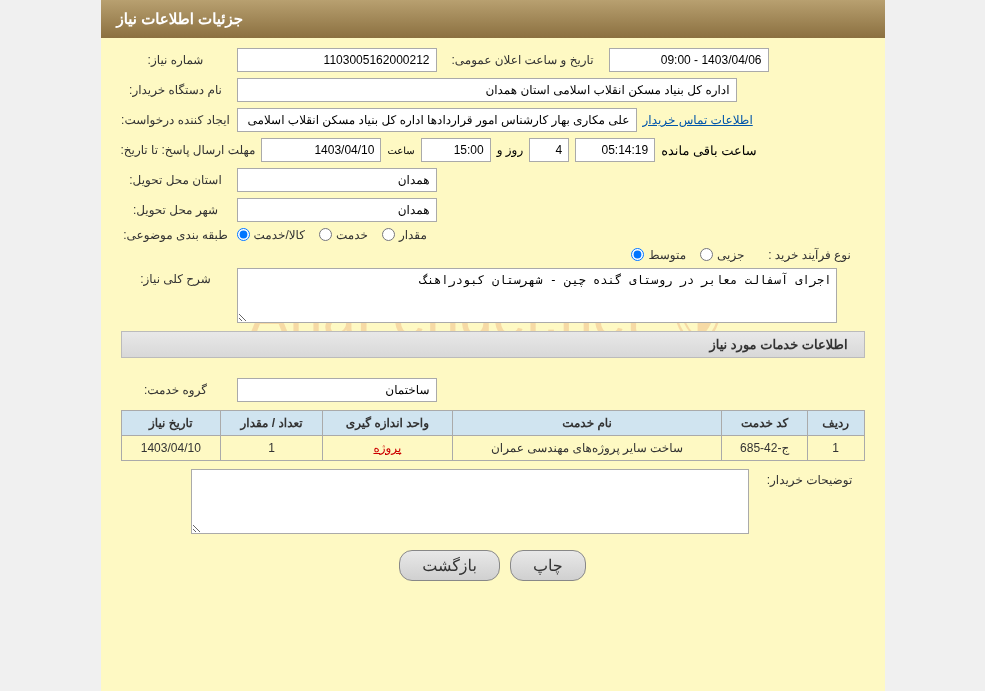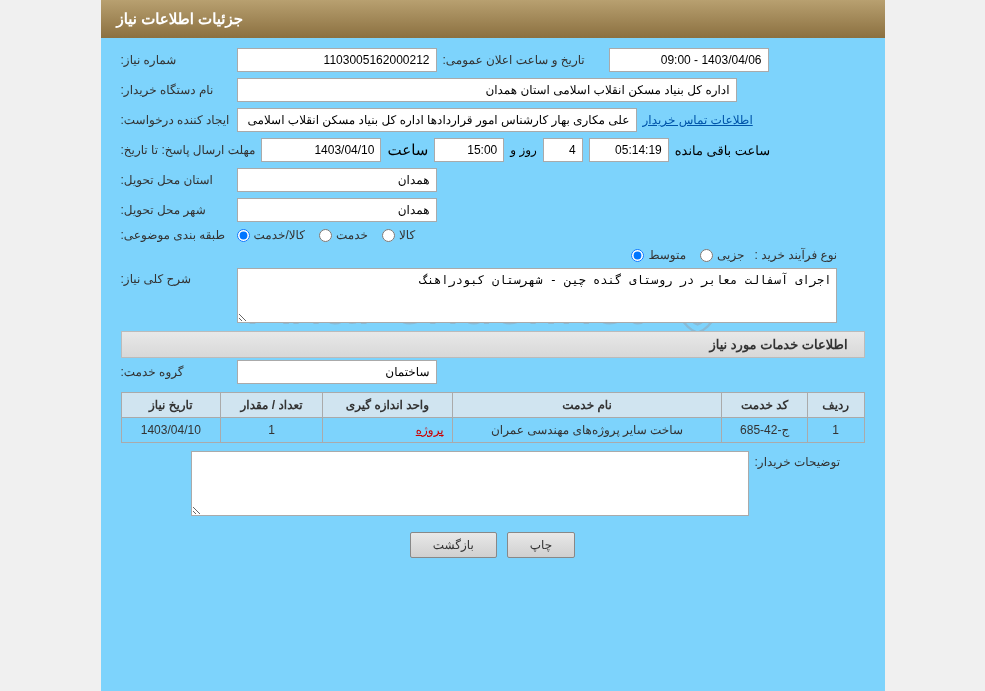--- a/index.html
+++ b/index.html
@@ -5,21 +5,21 @@
     * { box-sizing: border-box; margin: 0; padding: 0; }
     body {
       font-family: Tahoma, Arial, sans-serif;
       font-size: 13px;
       background: #f0f0f0;
       direction: rtl;
     }
     .page-wrapper {
       width: 784px;
       min-height: 691px;
-      background: #7dd3fc;
+      background: #fef9c3;
       margin: 0 auto;
     }
     .header-bar {
       background: linear-gradient(to bottom, #b8a070, #8b7040);
       color: #fff;
       text-align: left;
       padding: 10px 16px;
       font-size: 15px;
       font-weight: bold;
       direction: rtl;
@@ -31,21 +31,21 @@
       display: flex;
       align-items: center;
       margin-bottom: 6px;
       gap: 6px;
       flex-direction: row-reverse;
     }
     .label {
       color: #333;
       font-size: 12px;
       white-space: nowrap;
-      text-align: left;
+      text-align: center;
       min-width: 110px;
       flex-shrink: 0;
     }
     .input-box {
       border: 1px solid #aaa;
       background: #fff;
       padding: 3px 6px;
       font-size: 12px;
       direction: rtl;
       height: 24px;
@@ -62,32 +62,32 @@
       cursor: pointer;
       font-size: 12px;
     }
     .section-title {
       background: linear-gradient(to bottom, #e8e8e8, #d8d8d8);
       border: 1px solid #bbb;
       padding: 5px 16px;
       font-size: 13px;
       font-weight: bold;
       color: #333;
-      margin: 8px 0 2px 0;
+      margin: 8px 0 20px 0;
       text-align: right;
     }
     .radio-group {
       display: flex;
       gap: 14px;
       align-items: center;
       direction: rtl;
     }
     .radio-item {
       display: flex;
-      align-items: flex-end;
+      align-items: flex-start;
       gap: 4px;
       direction: rtl;
     }
     .radio-item label {
       font-size: 12px;
       color: #333;
     }
     .purchase-type-row {
       display: flex;
       align-items: center;
@@ -119,34 +119,33 @@
     .data-table td {
       border: 1px solid #aaa;
       padding: 5px 8px;
       text-align: center;
       color: #333;
     }
     .data-table td.link-cell {
       color: #cc0000;
       text-decoration: underline;
       cursor: pointer;
-      text-align: right;
     }
     .button-row {
       display: flex;
       justify-content: center;
       gap: 10px;
       margin: 16px 0;
     }
     .btn {
       padding: 5px 22px;
-      font-size: 12px;
+      font-size: 16px;
       cursor: pointer;
       border: 1px solid #888;
-      border-radius: 2px;
+      border-radius: 13px;
     }
     .btn-print {
       background: linear-gradient(to bottom, #e8e8e8, #d0d0d0);
       color: #333;
     }
     .btn-back {
       background: linear-gradient(to bottom, #e8e8e8, #d0d0d0);
       color: #333;
     }
     .watermark-container {
@@ -227,21 +226,21 @@
 
         <div class="form-row">
           <span class="label">ایجاد کننده درخواست:</span>
           <input class="input-box" style="width: 400px;" type="text" value="علی مکاری بهار کارشناس امور قراردادها اداره کل بنیاد مسکن انقلاب اسلامی">
           <span class="blue-link">اطلاعات تماس خریدار</span>
         </div>
 
         <div class="form-row">
           <span class="label">مهلت ارسال پاسخ: تا تاریخ:</span>
           <input class="input-box input-small" type="text" value="1403/04/10" style="">
-          <span class="label-small" style="font-size:15px;">ساعت</span>
+          <span class="label-small" style="font-size:10px;">ساعت</span>
           <input class="input-box" style="width: 70px;" type="text" value="15:00">
           <span class="label-small" style="font-size:12px;">روز و</span>
           <input class="input-box" style="width: 40px;" type="text" value="4">
           <input class="input-box" style="width: 80px;" type="text" value="05:14:19">
           <span class="label-small">ساعت باقی مانده</span>
         </div>
 
         <div class="form-row">
           <span class="label">استان محل تحویل:</span>
           <input class="input-box input-medium" type="text" value="همدان" style="">
@@ -249,21 +248,21 @@
 
         <div class="form-row">
           <span class="label">شهر محل تحویل:</span>
           <input class="input-box input-medium" type="text" value="همدان" style="">
         </div>
 
         <div class="form-row">
           <span class="label">طبقه بندی موضوعی:</span>
           <div class="radio-group">
             <div class="radio-item">
-              <label>کالا</label>
+              <label>مقدار</label>
               <input type="radio" name="category" style="">
             </div>
             <div class="radio-item">
               <label>خدمت</label>
               <input type="radio" name="category" style="">
             </div>
             <div class="radio-item">
               <label>کالا/خدمت</label>
               <input type="radio" name="category" checked="" style="">
             </div>

